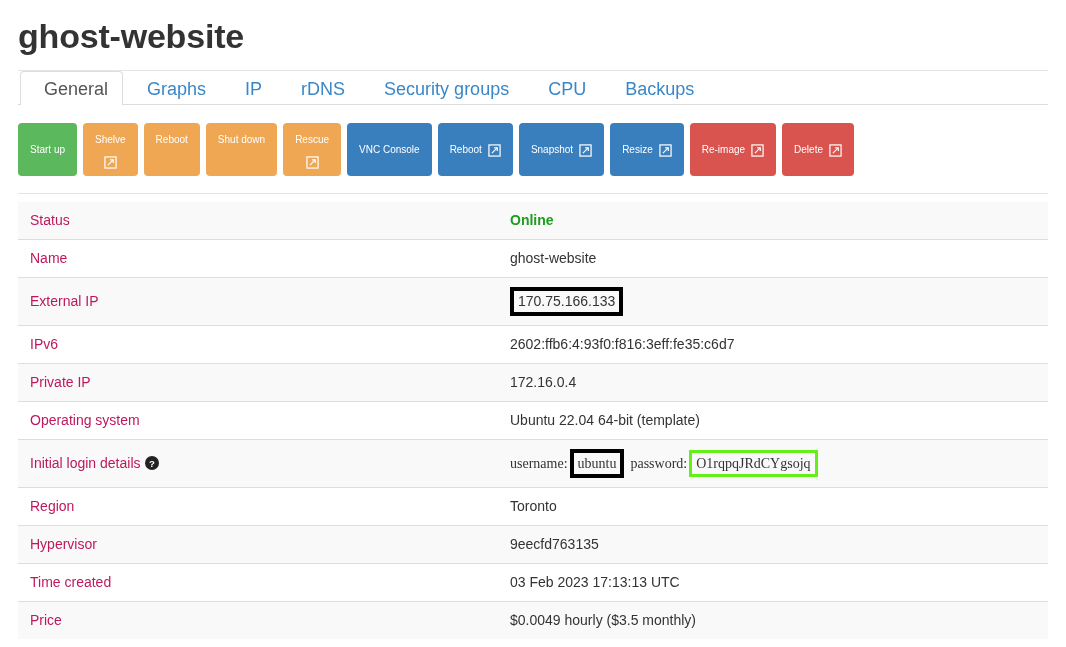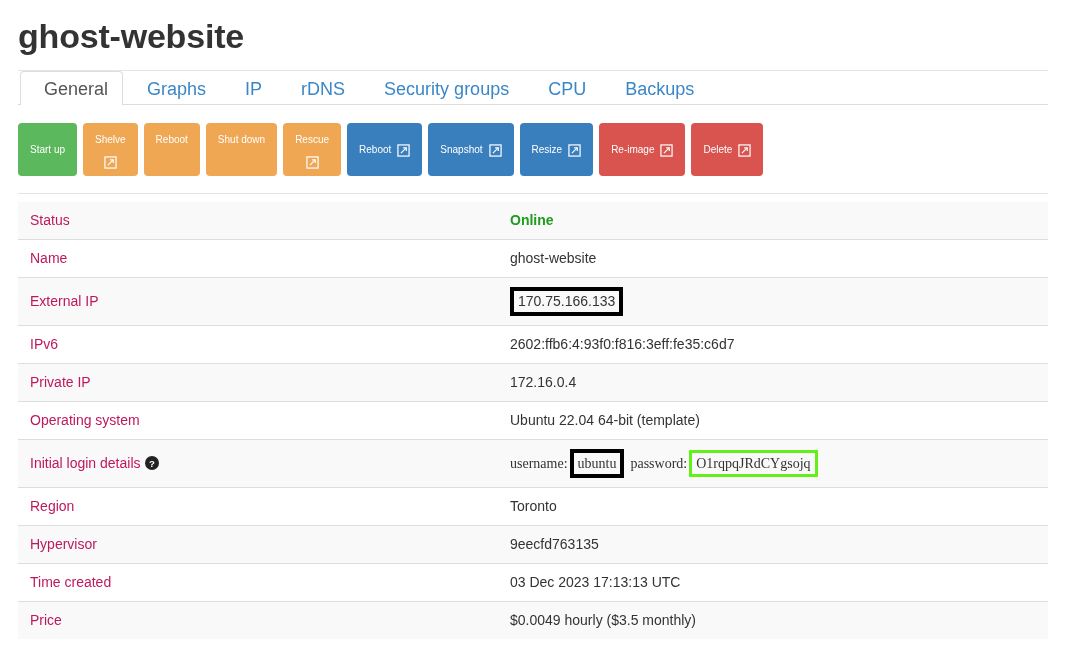--- a/index.html
+++ b/index.html
@@ -179,20 +179,23 @@
         <span>Rescue</span>
         <span class="ext-icon">
           <svg width="13" height="13" viewBox="0 0 14 14">
             <rect x="1" y="1" width="12" height="12" fill="none" stroke="#ffffff" stroke-width="1.3"></rect>
             <path d="M4.2 9.8 L9.6 4.4" stroke="#ffffff" stroke-width="1.3" fill="none"></path>
             <path d="M6.6 4.1 L10.0 4.1 L10.0 7.5" stroke="#ffffff" stroke-width="1.3" fill="none"></path>
           </svg>
         </span>
       </button>
       <button class="btn btn-blue">
+        <span>VNC Console</span>
+      </button>
+      <button class="btn btn-blue">
         <span>Reboot</span>
         <span class="ext-icon">
           <svg width="13" height="13" viewBox="0 0 14 14">
             <rect x="1" y="1" width="12" height="12" fill="none" stroke="#ffffff" stroke-width="1.3"></rect>
             <path d="M4.2 9.8 L9.6 4.4" stroke="#ffffff" stroke-width="1.3" fill="none"></path>
             <path d="M6.6 4.1 L10.0 4.1 L10.0 7.5" stroke="#ffffff" stroke-width="1.3" fill="none"></path>
           </svg>
         </span>
       </button>
       <button class="btn btn-blue">
@@ -283,21 +286,21 @@
       <tr>
         <td class="col-label">Region</td>
         <td class="col-value">Toronto</td>
       </tr>
       <tr>
         <td class="col-label">Hypervisor</td>
         <td class="col-value">9eecfd763135</td>
       </tr>
       <tr>
         <td class="col-label">Time created</td>
-        <td class="col-value">03 Dec 2023 17:13:13 UTC</td>
+        <td class="col-value">03 Feb 2023 17:13:13 UTC</td>
       </tr>
       <tr>
         <td class="col-label">Price</td>
         <td class="col-value">$0.0049 hourly ($3.5 monthly)</td>
       </tr>
     </tbody>
   </table>
 
 </div>
 

